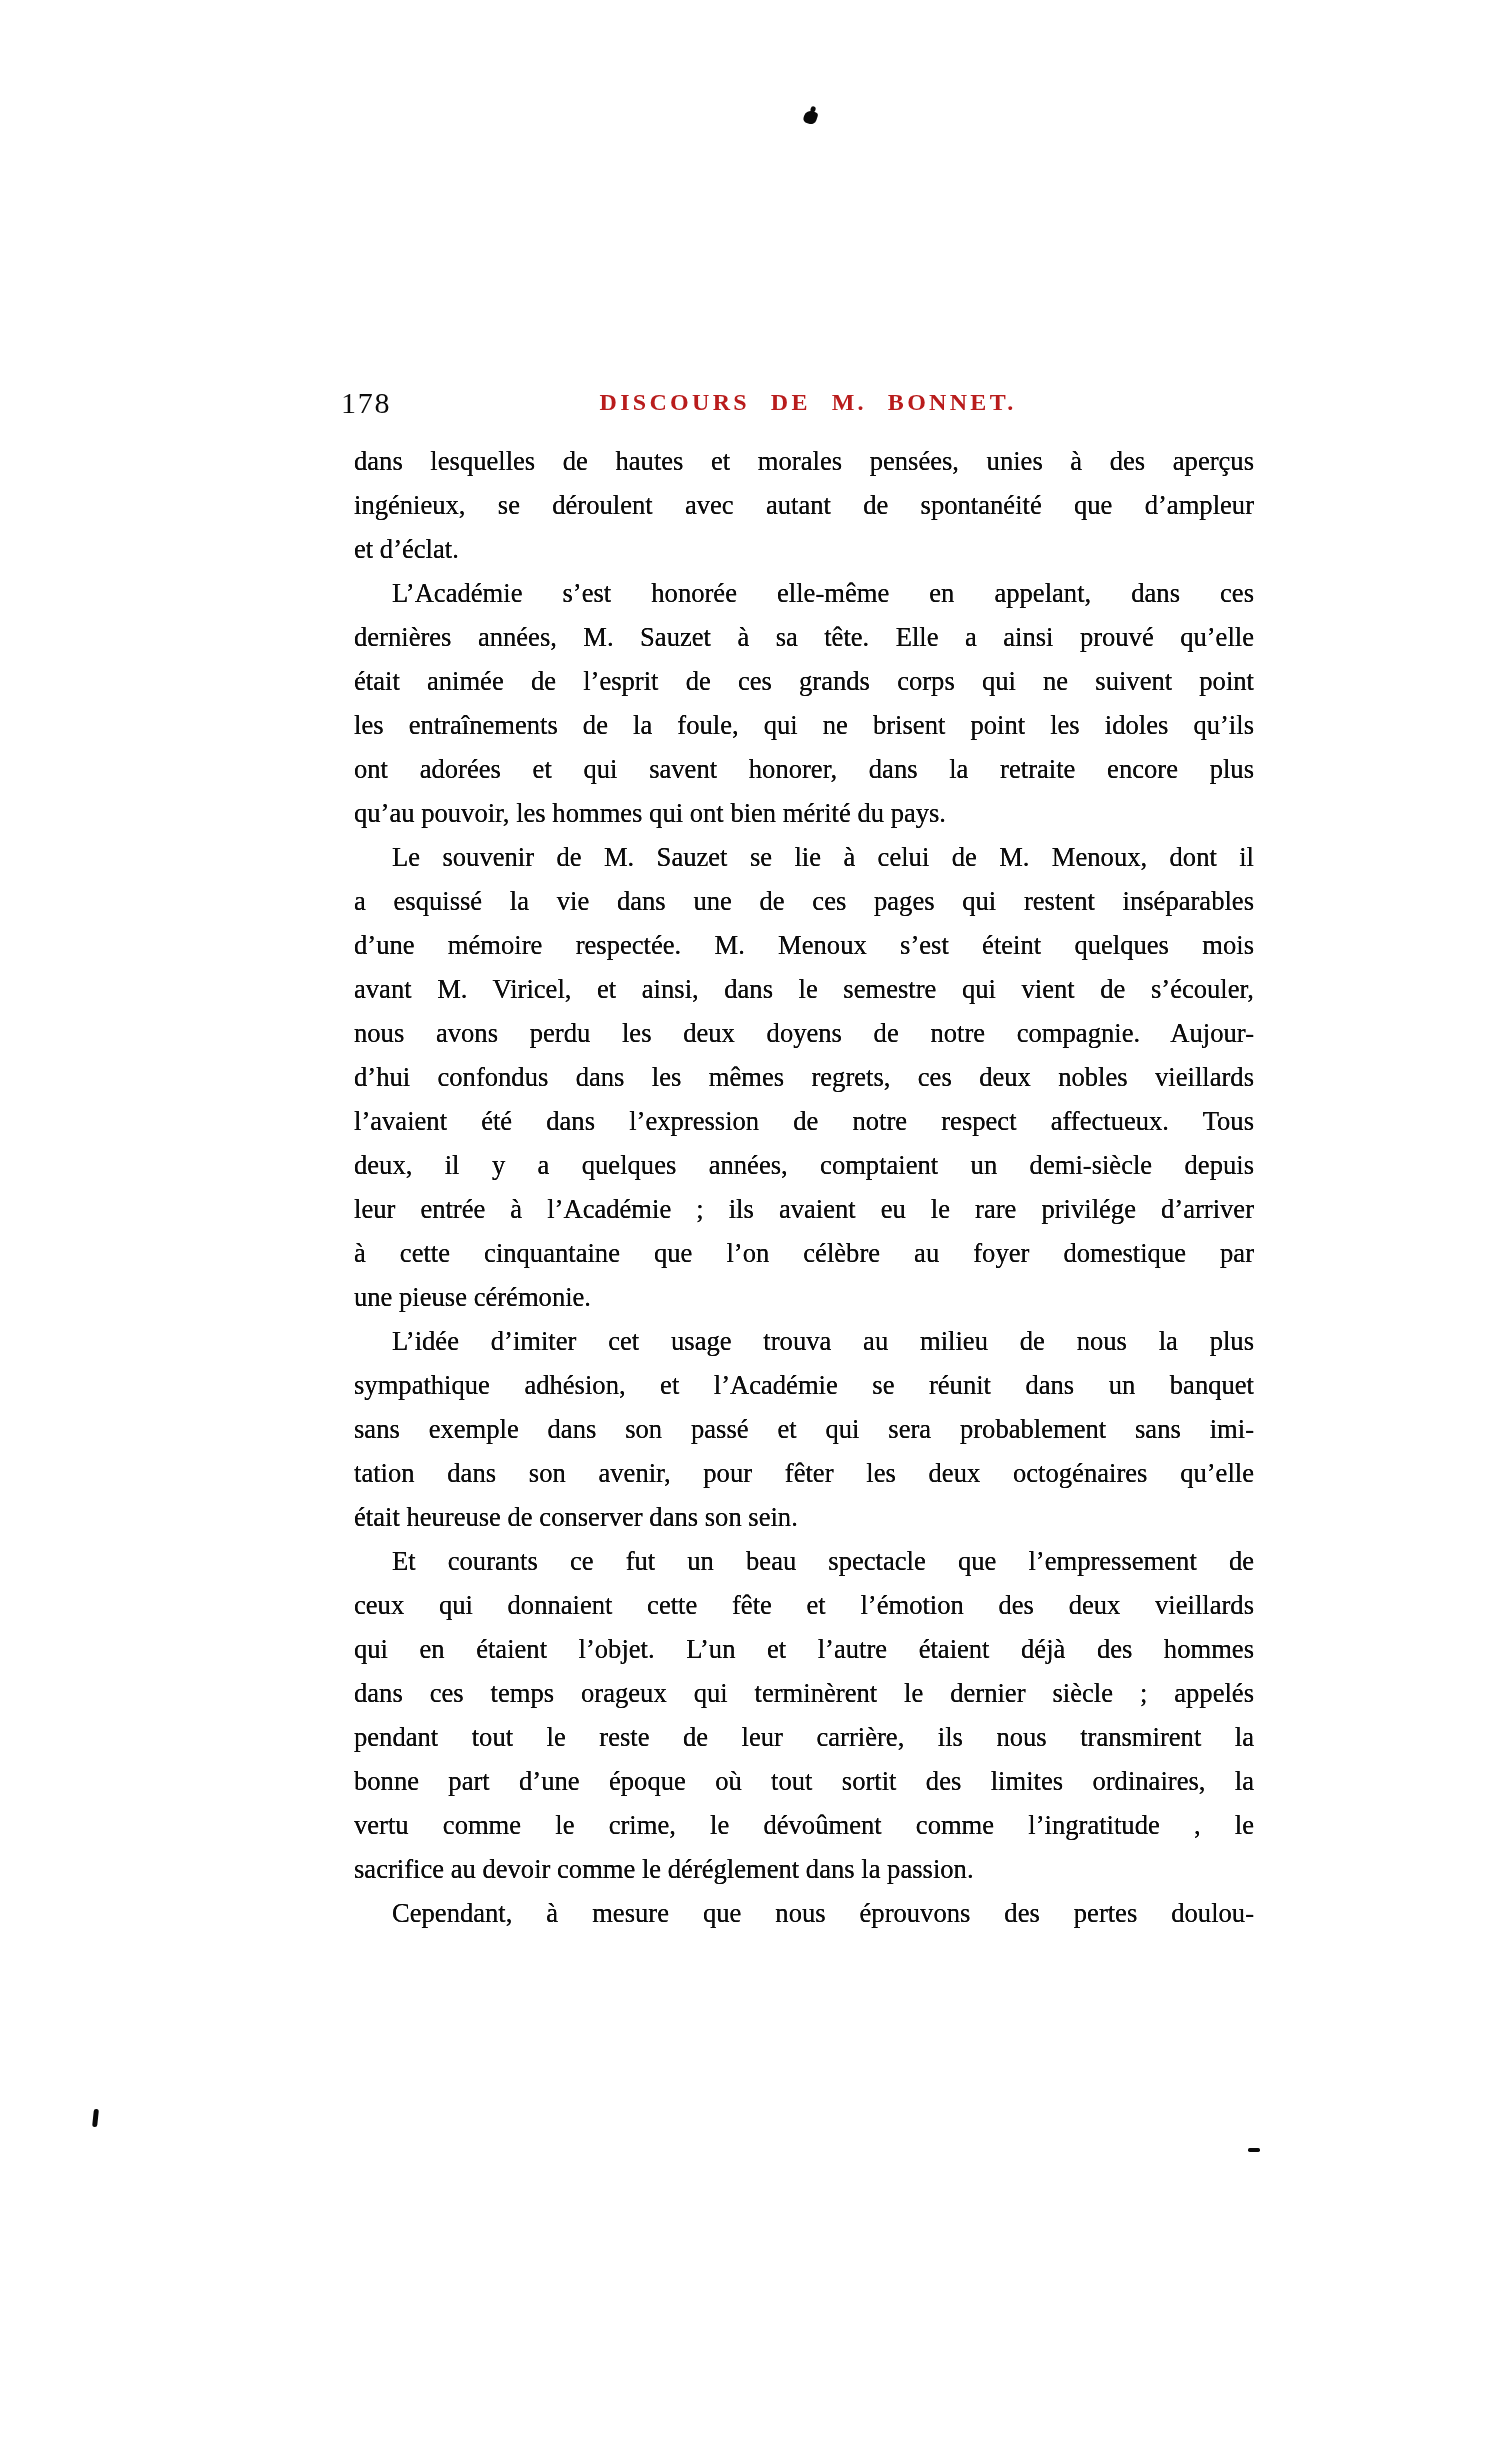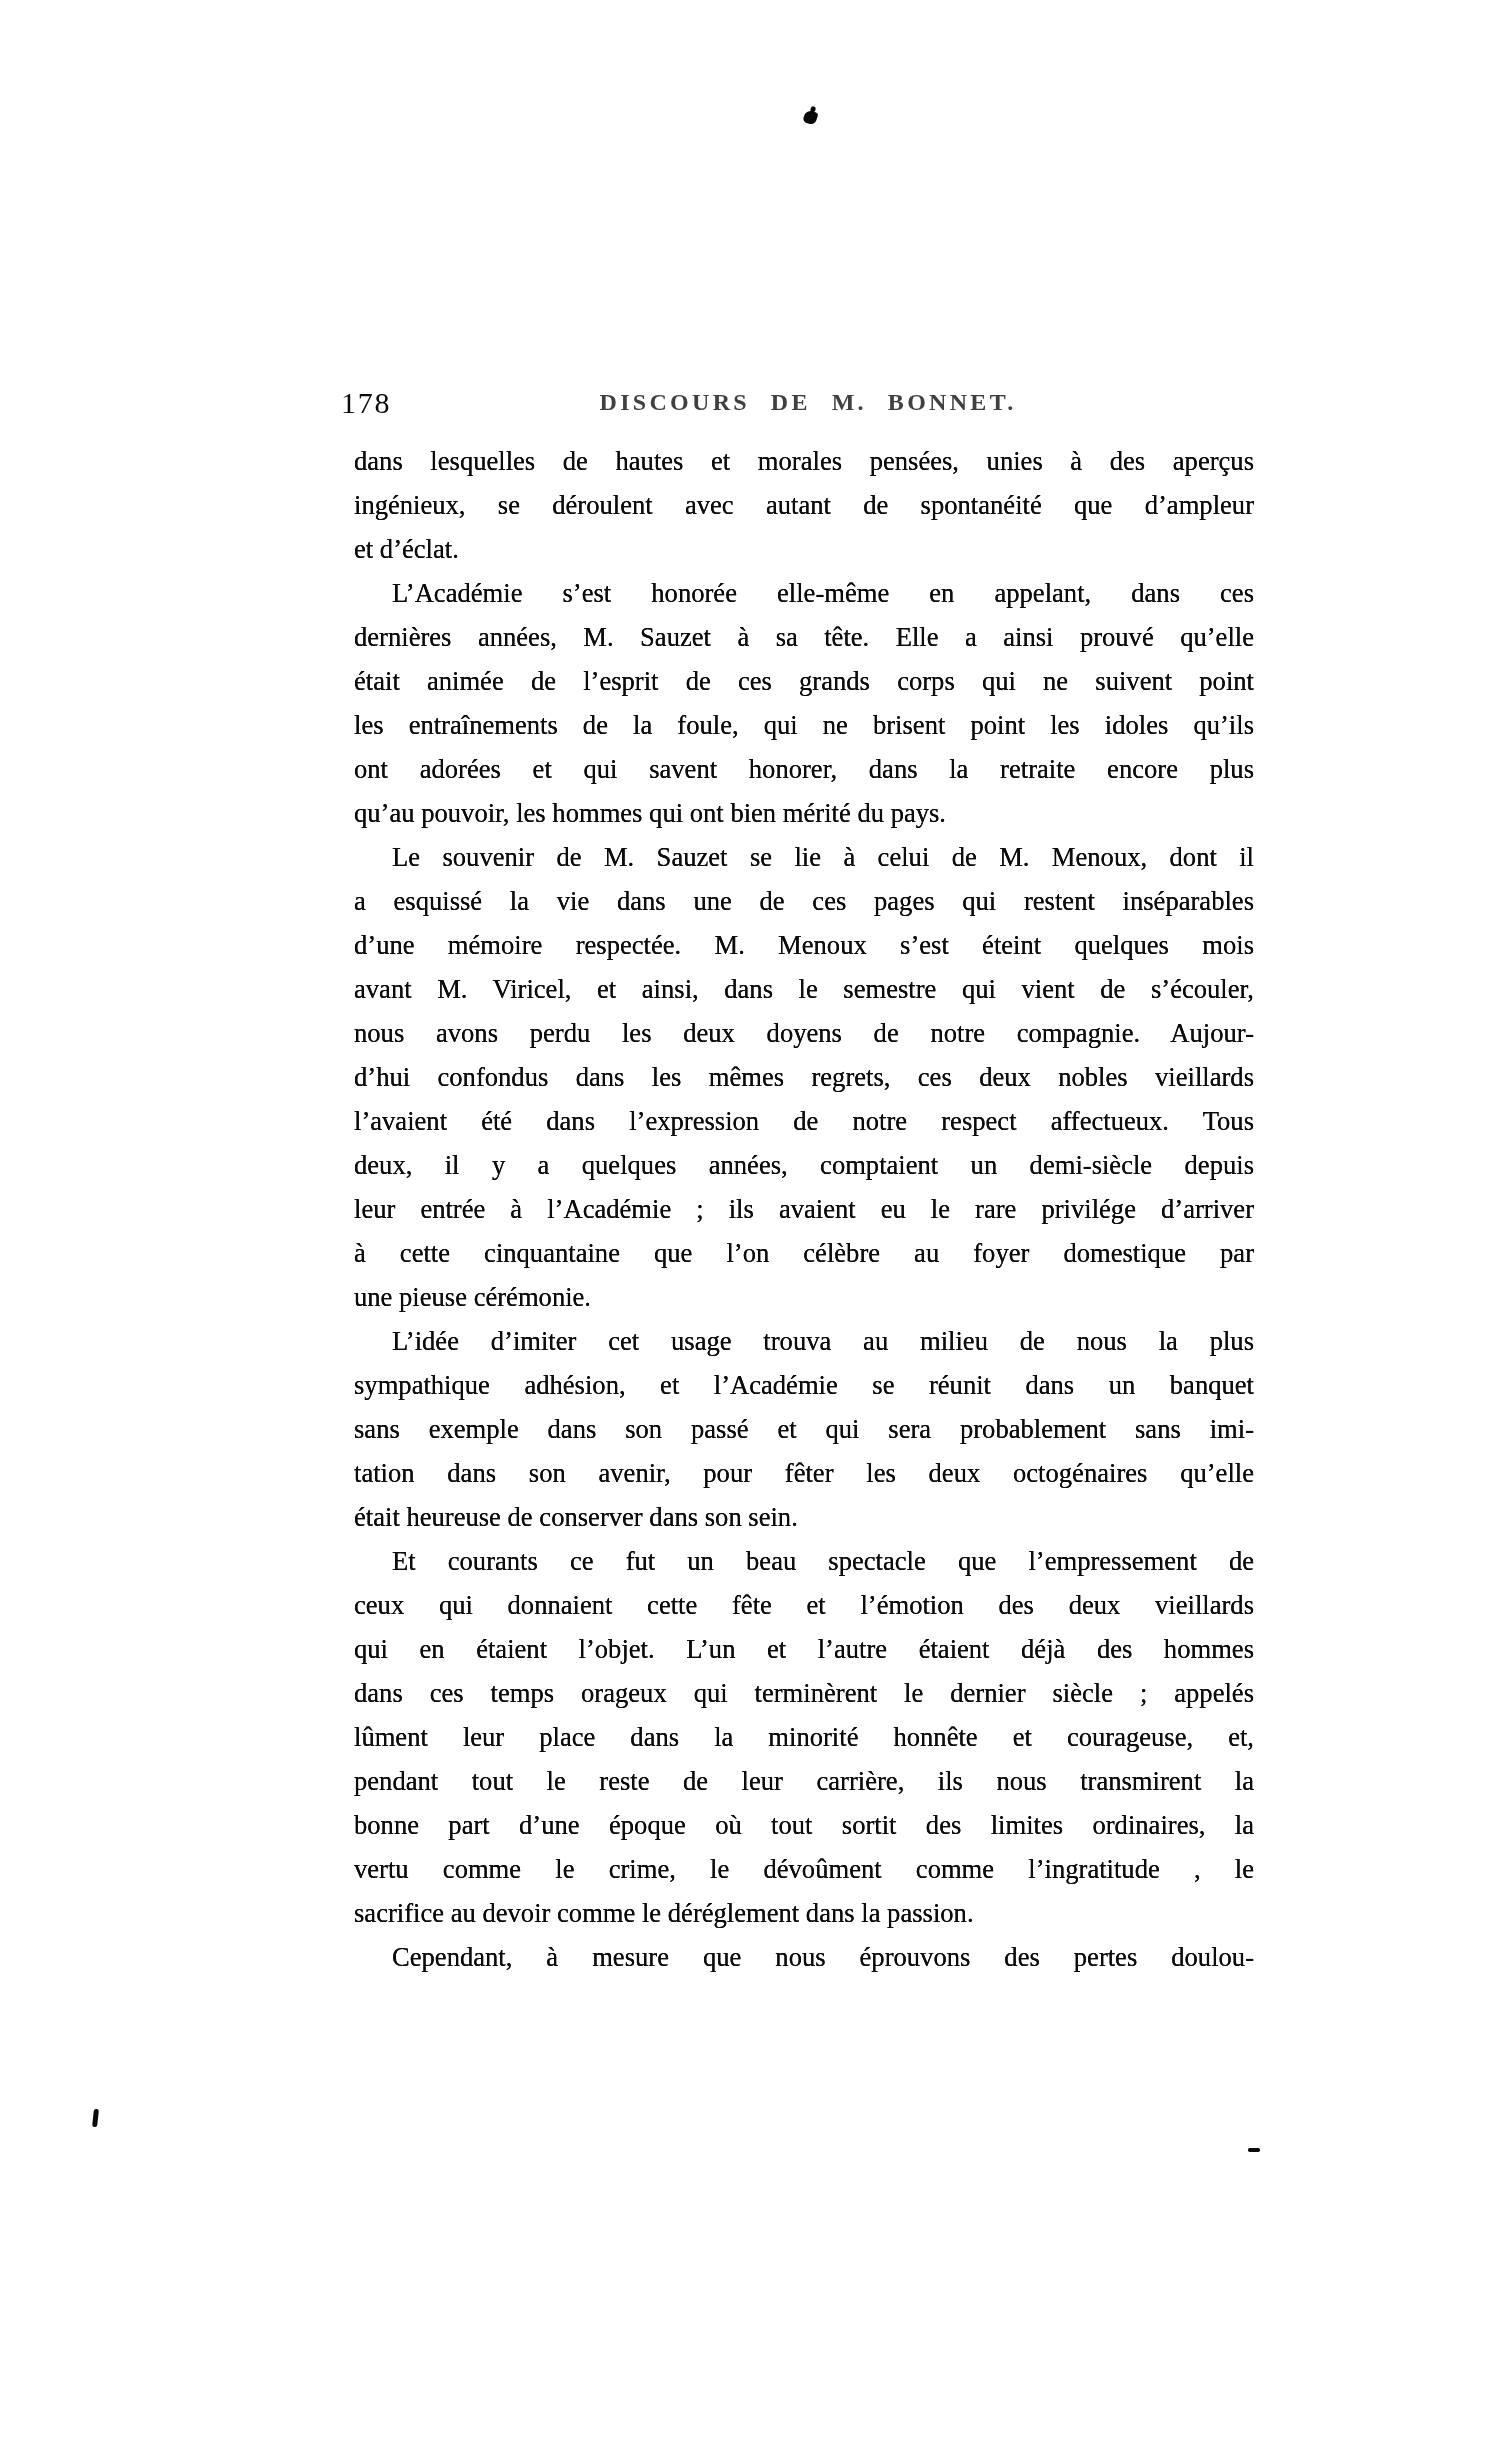--- a/index.html
+++ b/index.html
@@ -25,21 +25,21 @@
   }
   .running-title {
     position: absolute;
     left: 351px; top: 389px;
     width: 914px;
     text-align: center;
     font-size: 24px;
     font-weight: 700;
     letter-spacing: 3.3px;
     word-spacing: 11.6px;
-    color: #404040;
+    color: #b91c1c;
     white-space: nowrap;
   }
   
   .text-block {
     position: absolute;
     left: 354px; top: 439px;
     width: 900px;
     font-size: 26.6px;
     line-height: 44px;
     color: #0c0c0c;
@@ -114,21 +114,20 @@
     <div class="line pend">une pieuse cérémonie.</div>
     <div class="line indent">L’idée d’imiter cet usage trouva au milieu de nous la plus</div>
     <div class="line">sympathique adhésion, et l’Académie se réunit dans un banquet</div>
     <div class="line">sans exemple dans son passé et qui sera probablement sans imi-</div>
     <div class="line">tation dans son avenir, pour fêter les deux octogénaires qu’elle</div>
     <div class="line pend">était heureuse de conserver dans son sein.</div>
     <div class="line indent">Et courants ce fut un beau spectacle que l’empressement de</div>
     <div class="line">ceux qui donnaient cette fête et l’émotion des deux vieillards</div>
     <div class="line">qui en étaient l’objet. L’un et l’autre étaient déjà des hommes</div>
     <div class="line">dans ces temps orageux qui terminèrent le dernier siècle ; appelés</div>
-    <div class="line">lûment leur place dans la minorité honnête et courageuse, et,</div>
     <div class="line">pendant tout le reste de leur carrière, ils nous transmirent la</div>
     <div class="line">bonne part d’une époque où tout sortit des limites ordinaires, la</div>
     <div class="line">vertu comme le crime, le dévoûment comme l’ingratitude , le</div>
     <div class="line pend">sacrifice au devoir comme le déréglement dans la passion.</div>
     <div class="line indent">Cependant, à mesure que nous éprouvons des pertes doulou-</div>
   </div>
 
   <div class="speck speck-left"></div>
   <div class="speck speck-dash"></div>
   <div class="speck speck-dot"></div>

